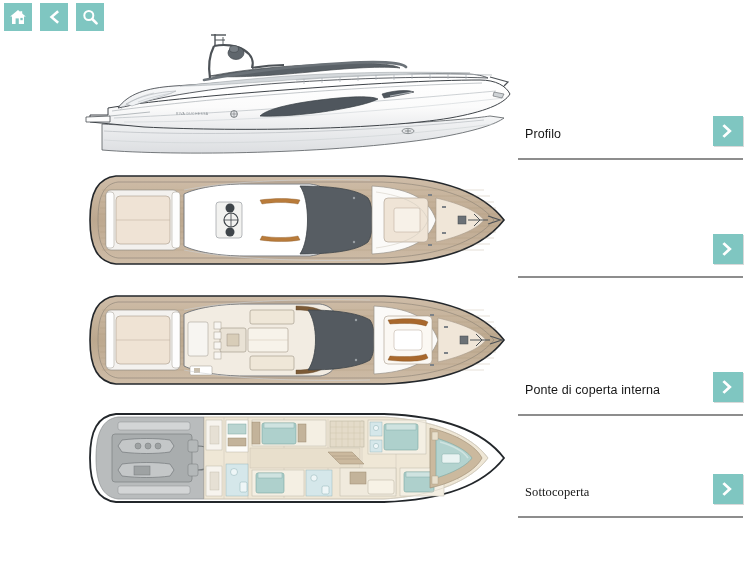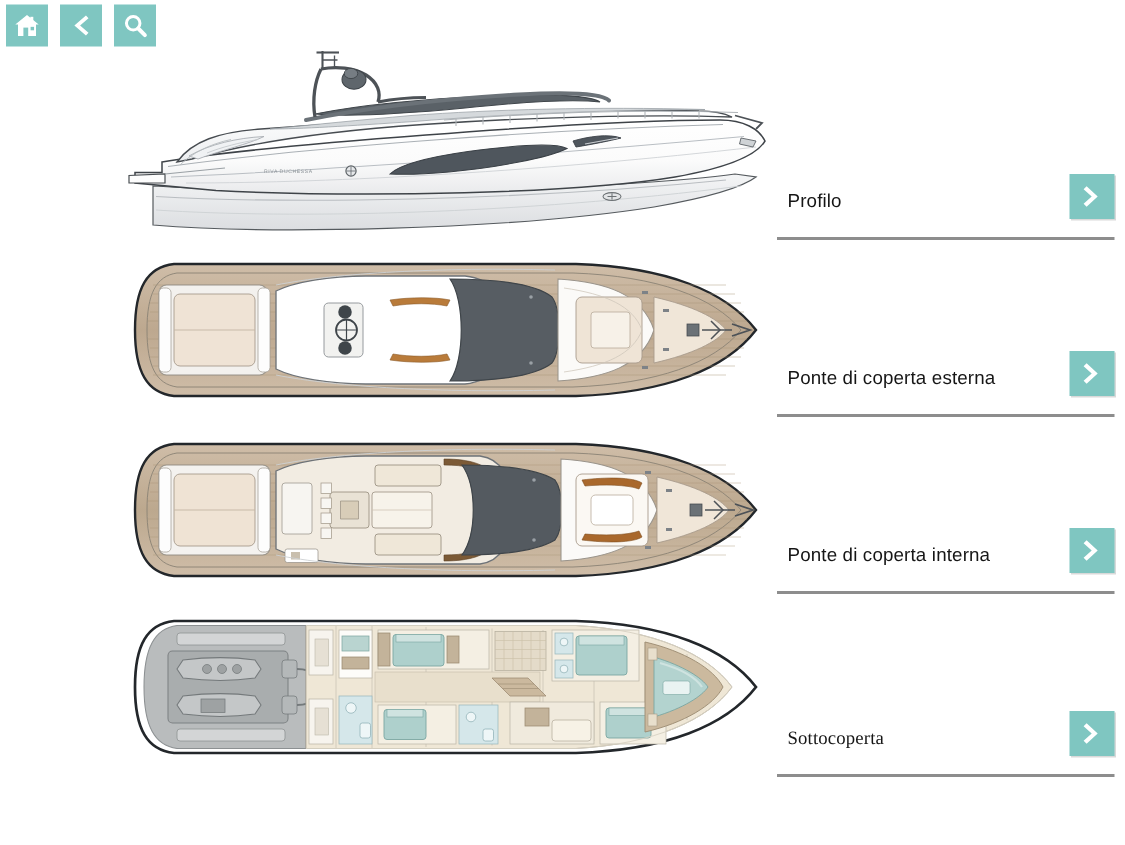--- a/index.html
+++ b/index.html
@@ -46,21 +46,21 @@
     position:absolute;right:0;top:-2px;
     width:30px;height:30px;background:#7fc6c1;
     display:flex;align-items:center;justify-content:center;
     box-shadow:1px 1px 0 #d9d9d9;
     cursor:pointer;
   }
   .chev svg{display:block;}
 
   .r0{top:118px;}
   .r1{top:236px;}
-  .r2{top:354px;}
+  .r2{top:374px;}
   .r3{top:476px;font-family:Liberation Serif, serif;}
 </style>
 </head>
 <body>
 
 <div id="app">
 
   <div class="toolbar">
 
     <div class="tool-btn">
@@ -475,21 +475,20 @@
       <span class="label">Profilo</span>
       <span class="chev">
         <svg width="20" height="20" viewBox="0 0 20 20">
           <path d="M6.4 3.2 L13.8 10 L6.4 16.8 L4.4 14.9 L9.8 10 L4.4 5.1 Z" fill="#ffffff"></path>
         </svg>
       </span>
       <span class="rule"></span>
     </div>
 
     <div class="menu-row r1">
-      <span class="label">Ponte di coperta esterna</span>
       <span class="chev">
         <svg width="20" height="20" viewBox="0 0 20 20">
           <path d="M6.4 3.2 L13.8 10 L6.4 16.8 L4.4 14.9 L9.8 10 L4.4 5.1 Z" fill="#ffffff"></path>
         </svg>
       </span>
       <span class="rule"></span>
     </div>
 
     <div class="menu-row r2">
       <span class="label">Ponte di coperta interna</span>

